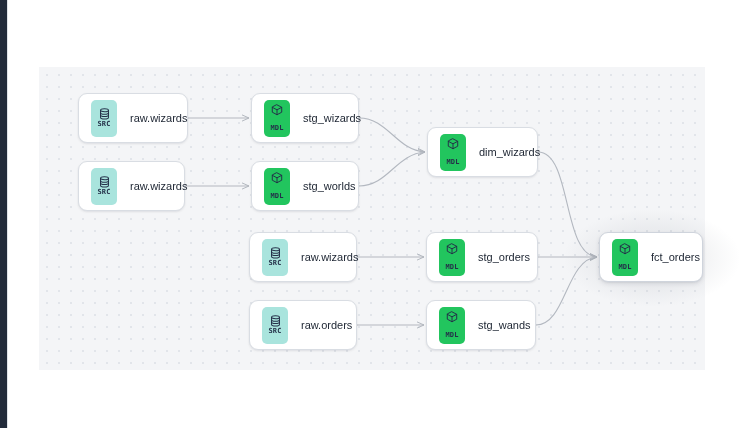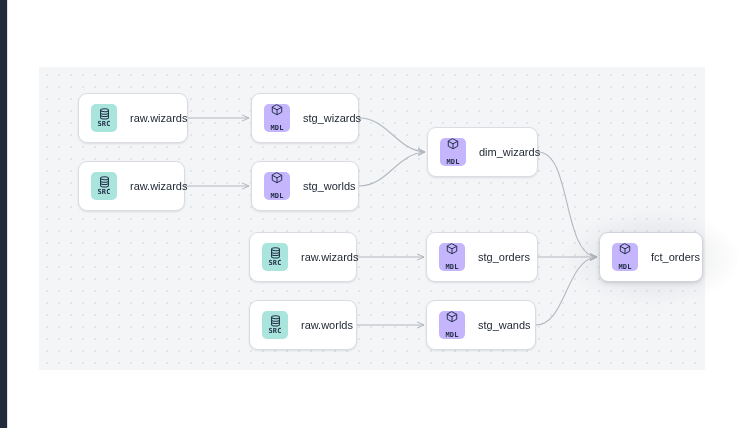--- a/index.html
+++ b/index.html
@@ -80,31 +80,31 @@
   }
   .node.highlight {
     border-color: #cfd4dc;
     box-shadow: 0 2px 5px rgba(16,24,40,0.09),
                 0 1px 2px rgba(16,24,40,0.06);
   }
 
   
   .badge {
     width: 26px;
-    height: 28px;
+    height: 37px;
     border-radius: 5px;
     flex: 0 0 auto;
     display: flex;
     flex-direction: column;
     align-items: center;
     justify-content: center;
     gap: 0px;
   }
   .badge.src { background: #a9e4dd; }
-  .badge.mdl { background: #c4b5fd; gap: 8px; }
+  .badge.mdl { background: #22c55e; gap: 8px; }
   .badge svg { display: block; }
   .badge-text {
     font-family: "DejaVu Sans Mono", monospace;
     font-size: 7px;
     font-weight: 700;
     letter-spacing: 0.2px;
     color: #243049;
     line-height: 1;
     margin-top: 1px;
   }
@@ -202,21 +202,21 @@
       <span>
         <svg width="11" height="12" viewBox="0 0 12 13" fill="none" stroke="#243049" stroke-width="1.1" stroke-linecap="round" stroke-linejoin="round">
           <ellipse cx="6" cy="2.4" rx="4.3" ry="1.7"></ellipse>
           <path d="M1.7 2.4 V10.2 C1.7 11.15 3.62 11.9 6 11.9 C8.38 11.9 10.3 11.15 10.3 10.2 V2.4"></path>
           <path d="M1.7 5.0 C1.7 5.95 3.62 6.7 6 6.7 C8.38 6.7 10.3 5.95 10.3 5.0"></path>
           <path d="M1.7 7.6 C1.7 8.55 3.62 9.3 6 9.3 C8.38 9.3 10.3 8.55 10.3 7.6"></path>
         </svg>
       </span>
       <span class="badge-text">SRC</span>
     </div>
-    <span class="node-label">raw.worlds</span>
+    <span class="node-label">raw.orders</span>
   </div>
 <div class="node" style="left: 251px; top: 93px; width: 108px; height: 50px;">
     <div class="badge mdl">
       <span>
         <svg width="12" height="12" viewBox="0 0 13 13" fill="none" stroke="#243049" stroke-width="1.05" stroke-linecap="round" stroke-linejoin="round">
           <path d="M6.5 0.9 L11.6 3.6 V8.9 L6.5 11.6 L1.4 8.9 V3.6 Z"></path>
           <path d="M1.4 3.6 L6.5 6.3 L11.6 3.6"></path>
           <path d="M6.5 6.3 V11.6"></path>
         </svg>
       </span>

